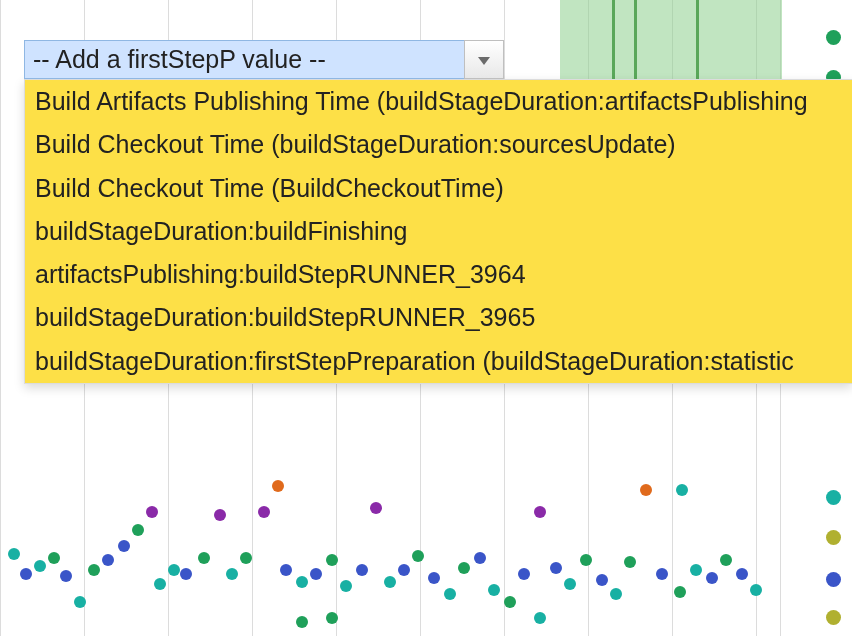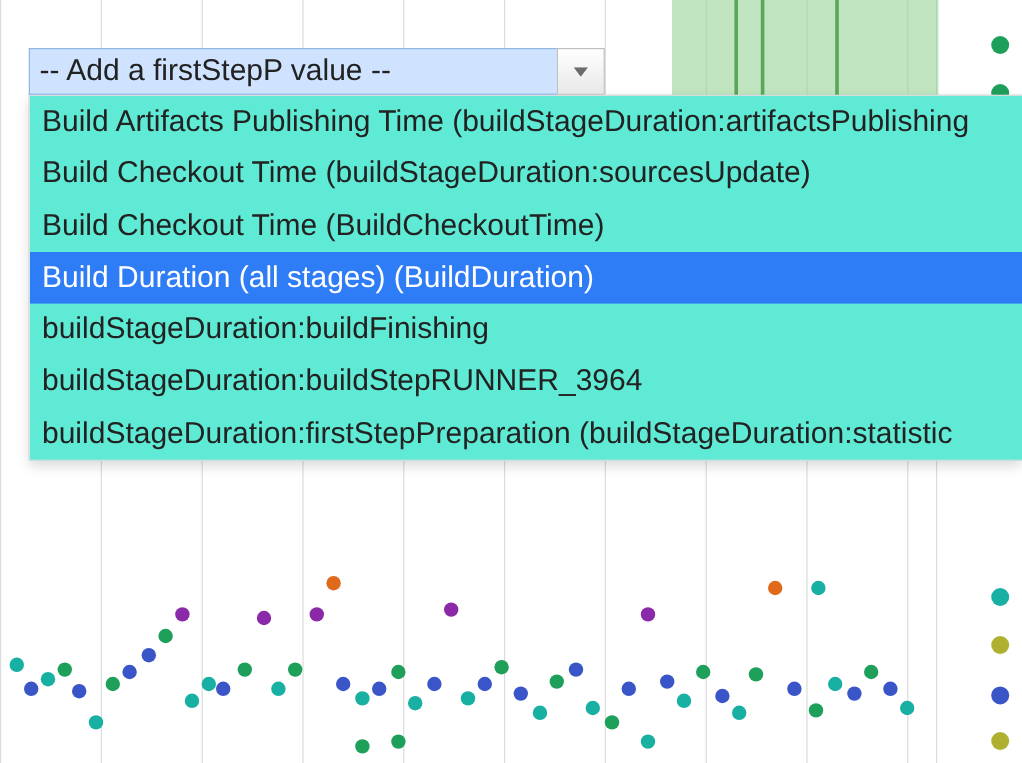--- a/index.html
+++ b/index.html
@@ -103,21 +103,21 @@
   .combo-btn svg {
     width: 12px;
     height: 8px;
   }
 
   .listbox {
     position: absolute;
     left: 24px;
     top: 79px;
     right: 0; 
-    background: #5eead4;
+    background: #fde047;
     border-top: 1px solid #dcdcdc;
     border-left: 1px solid #dcdcdc;
     border-bottom: 1px solid #dcdcdc;
     box-shadow: 0 4px 10px rgba(0,0,0,0.15);
     box-sizing: border-box;
     z-index: 9;
   }
   .option {
     font-size: 25px;
     color: #222222;
@@ -234,17 +234,17 @@
           <polygon points="0,0 12,0 6,8" fill="#6b6b6b"></polygon>
         </svg>
     </span>
   </div>
 </div>
 
 <div class="listbox" id="listbox">
     <div class="option">Build Artifacts Publishing Time (buildStageDuration:artifactsPublishing</div>
     <div class="option">Build Checkout Time (buildStageDuration:sourcesUpdate)</div>
     <div class="option">Build Checkout Time (BuildCheckoutTime)</div>
-    <div class="option selected">Build Duration (all stages) (BuildDuration)</div>
     <div class="option">buildStageDuration:buildFinishing</div>
-    <div class="option">buildStageDuration:buildStepRUNNER_3964</div>
+    <div class="option">artifactsPublishing:buildStepRUNNER_3964</div>
+    <div class="option">buildStageDuration:buildStepRUNNER_3965</div>
     <div class="option">buildStageDuration:firstStepPreparation (buildStageDuration:statistic</div>
   </div>
 
 </body></html>

